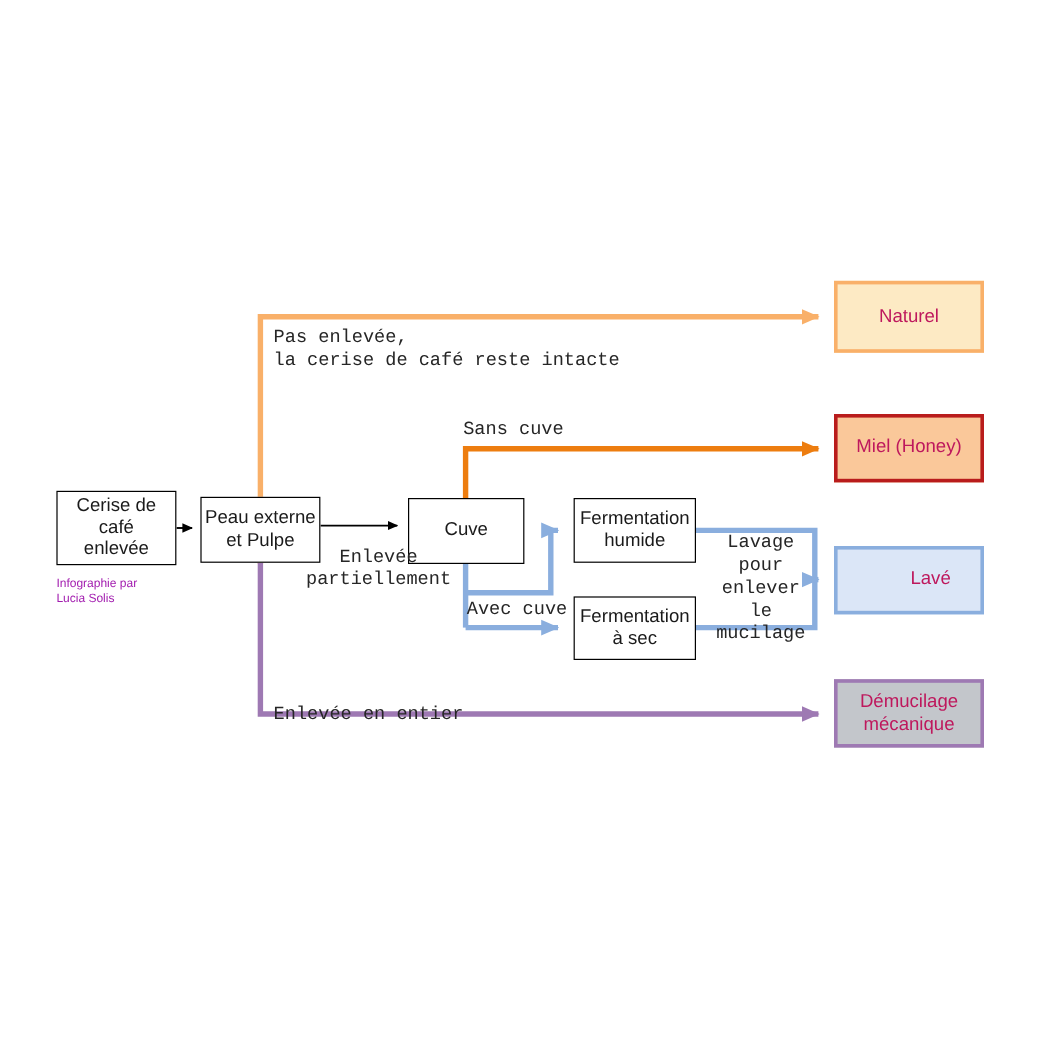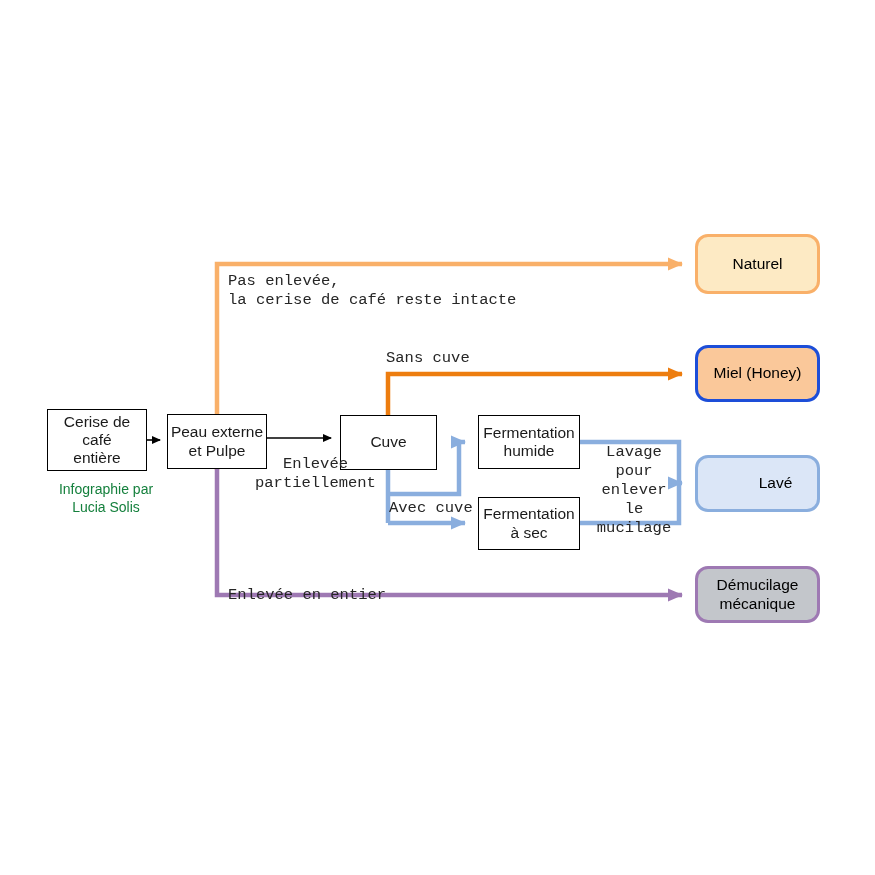--- a/index.html
+++ b/index.html
@@ -37,36 +37,34 @@
     white-space: pre-line;
   }
   .node-plain {
     background: #ffffff;
     border: 1px solid #000000;
     font-size: 15.5px;
     color: #1a1a1a;
   }
   .node-out {
     font-size: 15.5px;
-    color: #000000;
-    border-radius: 13px;
+    color: #be185d;
   }
   .edge-label {
     position: absolute;
     font-size: 15.5px;
     color: #262626;
     line-height: 1.22;
     white-space: pre-line;
     font-family: Liberation Mono, monospace;
   }
   .credit {
     position: absolute;
-    font-size: 14px;
-    color: #15803d;
-    text-align: center;
+    font-size: 10px;
+    color: #a21caf;
     line-height: 1.25;
     white-space: pre-line;
   }
 </style>
 </head>
 <body>
 
 <div id="canvas">
 
   <svg id="diagram-svg" viewBox="0 0 875 875" xmlns="http://www.w3.org/2000/svg">
@@ -105,21 +103,21 @@
     <path d="M580,442 L679,442 L679,483" fill="none" stroke="#8aaede" stroke-width="4.5"></path>
     <path d="M580,523 L679,523 L679,483" fill="none" stroke="#8aaede" stroke-width="4.5"></path>
     <path d="M679,483 L682,483" fill="none" stroke="#8aaede" stroke-width="4.5" marker-end="url(#arrow-blue)"></path>
 
     <path d="M217,469 L217,595 L682,595" fill="none" stroke="#9e79b3" stroke-width="4.5" marker-end="url(#arrow-purple)"></path>
   </svg>
 
   <div class="node node-plain" style="left:47px; top:409px; width:100px; height:62px;">
     <span>Cerise de
 café
-entière</span>
+enlevée</span>
   </div>
 
   <div class="node node-plain" style="left:167px; top:414px; width:100px; height:55px;">
     <span>Peau externe
 et Pulpe</span>
   </div>
 
   <div class="node node-plain" style="left:340px; top:415px; width:97px; height:55px;">
     <span>Cuve</span>
   </div>
@@ -131,21 +129,21 @@
 
   <div class="node node-plain" style="left:478px; top:497px; width:102px; height:53px;">
     <span>Fermentation
 à sec</span>
   </div>
 
   <div class="node node-out" style="left:695px; top:234px; width:125px; height:60px; background:#fdeac4; border:3px solid #f9b069;">
     <span>Naturel</span>
   </div>
 
-  <div class="node node-out" style="left:695px; top:345px; width:125px; height:57px; background:#fac89a; border:3px solid #1d4ed8;">
+  <div class="node node-out" style="left:695px; top:345px; width:125px; height:57px; background:#fac89a; border:3px solid #b91c1c;">
     <span>Miel (Honey)</span>
   </div>
 
   <div class="node node-out" style="left:695px; top:455px; width:125px; height:57px; background:#dbe6f7; border:3px solid #8aaede;padding-left:36px;">
     <span>Lavé</span>
   </div>
 
   <div class="node node-out" style="left:695px; top:566px; width:125px; height:57px; background:#c3c6cb; border:3px solid #9e79b3;">
     <span>Démucilage
 mécanique</span>

